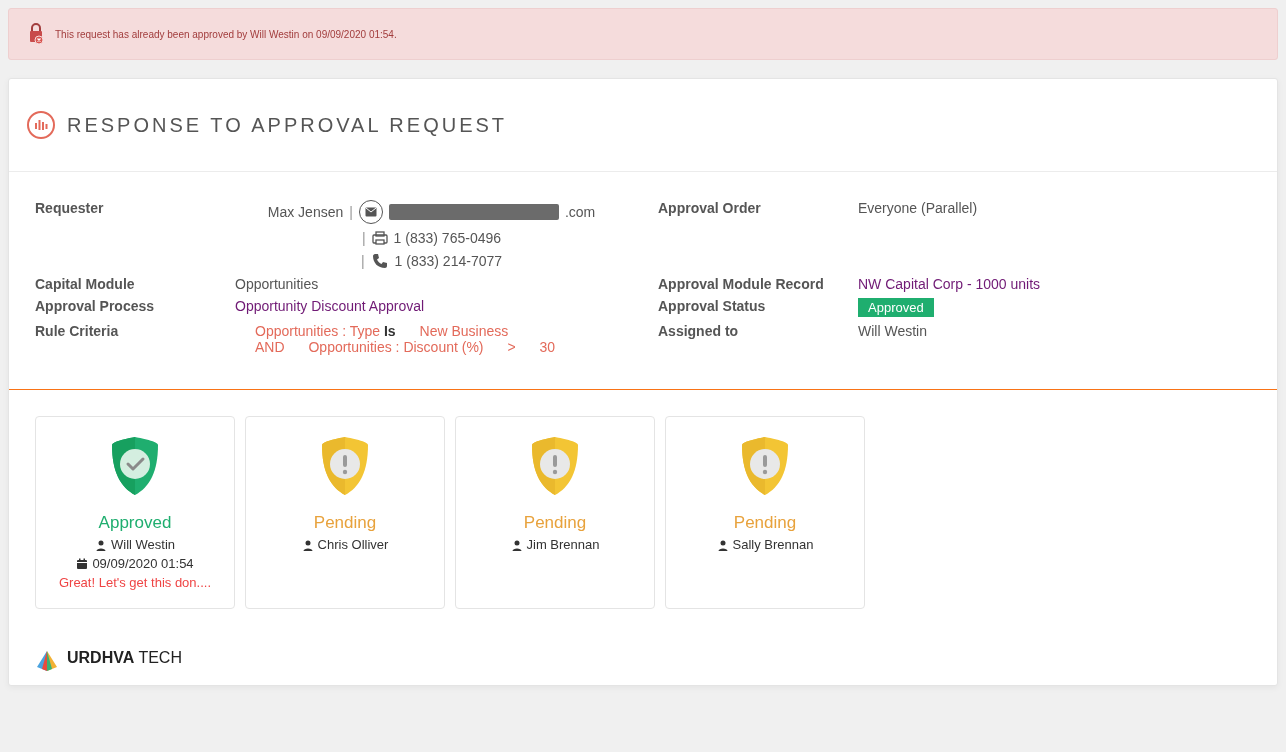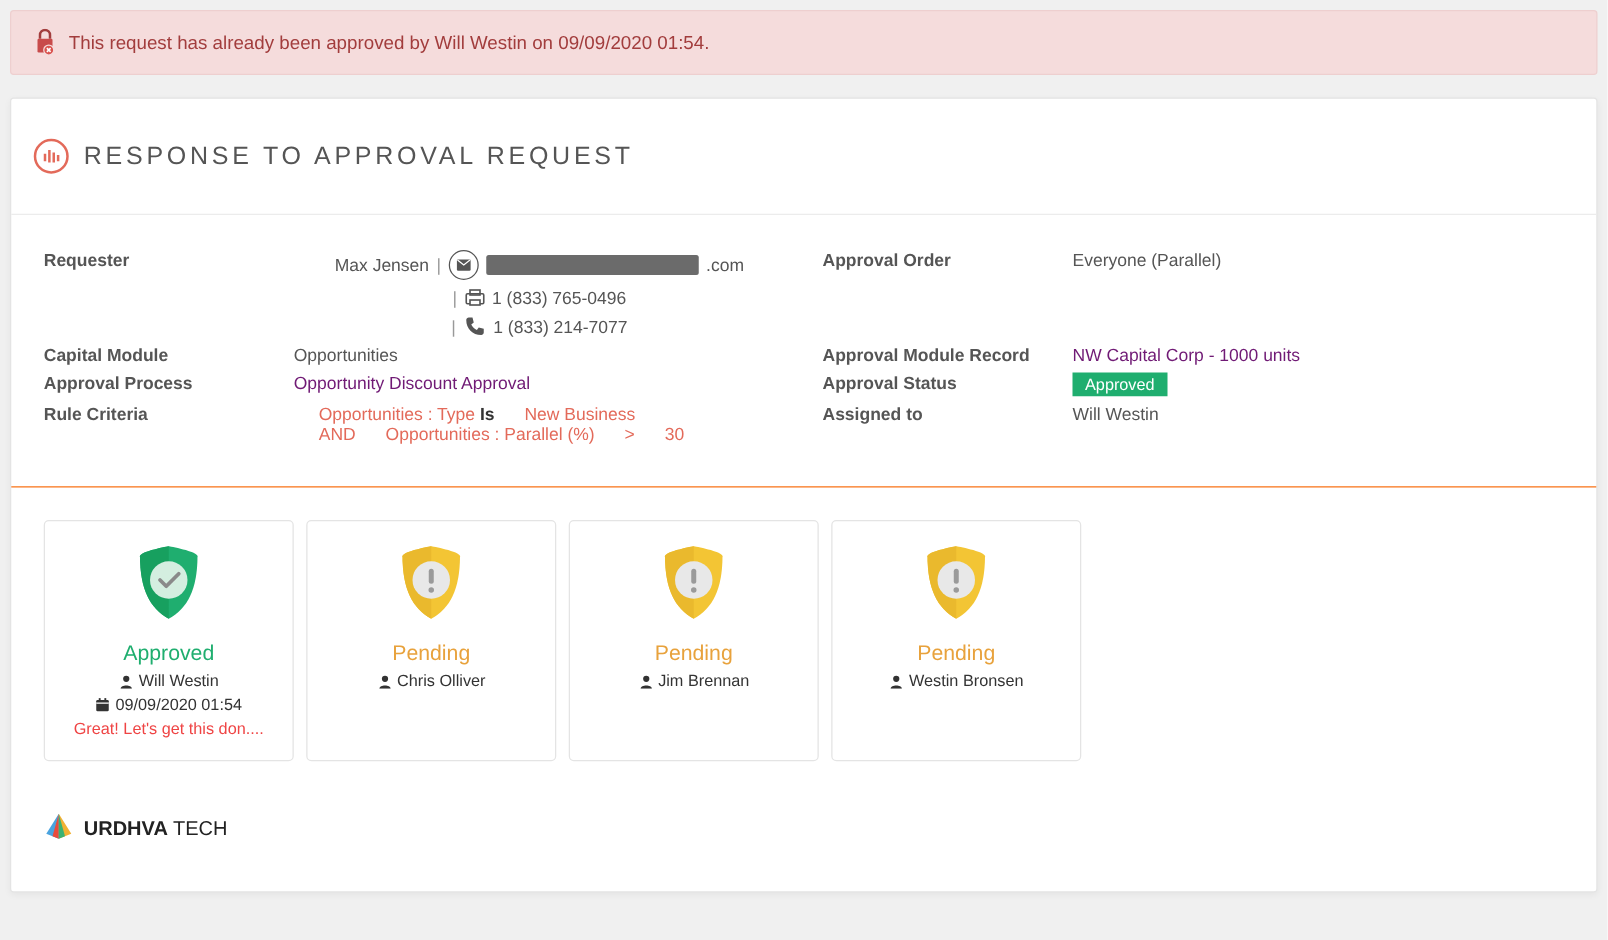--- a/index.html
+++ b/index.html
@@ -13,21 +13,21 @@
 .alert {
   background: #f5dcdc;
   border: 1px solid #eecfcf;
   border-radius: 3px;
   padding: 14px 18px;
   margin-bottom: 18px;
   display: flex;
   align-items: center;
   gap: 10px;
   color: #a23d3d;
-  font-size: 15px;
+  font-size: 10px;
 }
 .alert .lock-icon { flex-shrink: 0; }
 .card {
   background: #fff;
   border: 1px solid #e4e4e4;
   border-radius: 3px;
   padding: 0;
   box-shadow: 0 2px 6px rgba(0,0,0,0.05);
 }
 .card-header {
@@ -118,23 +118,23 @@
 .status-pending { color: #e8a23c; }
 .status-card .person, .status-card .dateline, .status-card .comment {
   font-size: 13px;
   color: #333;
   display: flex;
   align-items: center;
   gap: 4px;
 }
 .status-card .comment { color: #ef4444; }
 .footer {
-  padding: 14px 26px 40px 26px;
-  display: flex;
-  align-items: flex-end;
+  padding: 14px 26px 12px 26px;
+  display: flex;
+  align-items: flex-start;
   gap: 8px;
 }
 .footer-brand {
   font-family: Arial, sans-serif;
   font-weight: 700;
   letter-spacing: 0;
   color: #222;
   font-size: 16px;
 }
 .footer-brand .light { font-weight: 400; }
@@ -223,21 +223,21 @@
     <div class="value">
       <span class="badge-approved">Approved</span>
     </div>
 
     <div class="label">Rule Criteria</div>
     <div class="value">
       <span class="rule-link">Opportunities : Type</span>
       <span class="rule-black">Is</span>
       <span class="rule-link">New Business</span><br>
       <span class="rule-link">AND</span>
-      <span class="rule-link">Opportunities : Parallel (%)</span>
+      <span class="rule-link">Opportunities : Discount (%)</span>
       <span class="rule-link">&gt;</span>
       <span class="rule-link">30</span>
     </div>
 
     <div class="label">Assigned to</div>
     <div class="value">Will Westin</div>
 
   </div>
 
   <div class="cards-row">
@@ -316,21 +316,21 @@
             <rect x="33" y="24" width="4" height="12" rx="2" fill="#9a9a9a"></rect>
             <circle cx="35" cy="41" r="2.2" fill="#9a9a9a"></circle>
           </svg>
         </div>
         <div class="status-label status-pending">Pending</div>
         <div class="person">
           <svg width="12" height="12" viewBox="0 0 12 12">
             <circle cx="6" cy="4" r="2.5" fill="#333"></circle>
             <path d="M1.5 12 C1.5 8.5 10.5 8.5 10.5 12 Z" fill="#333"></path>
           </svg>
-          <span>Westin Bronsen</span>
+          <span>Sally Brennan</span>
         </div>
       </div>
     </div>
 
   <div class="footer">
     <span>
       <svg width="24" height="24" viewBox="0 0 24 24">
         <path d="M12 2 L22 18 L12 22 Z" fill="#f2b134"></path>
         <path d="M12 2 L2 18 L12 22 Z" fill="#4aa3df"></path>
         <path d="M12 2 L7 20 L12 22 Z" fill="#e94b3c"></path>

